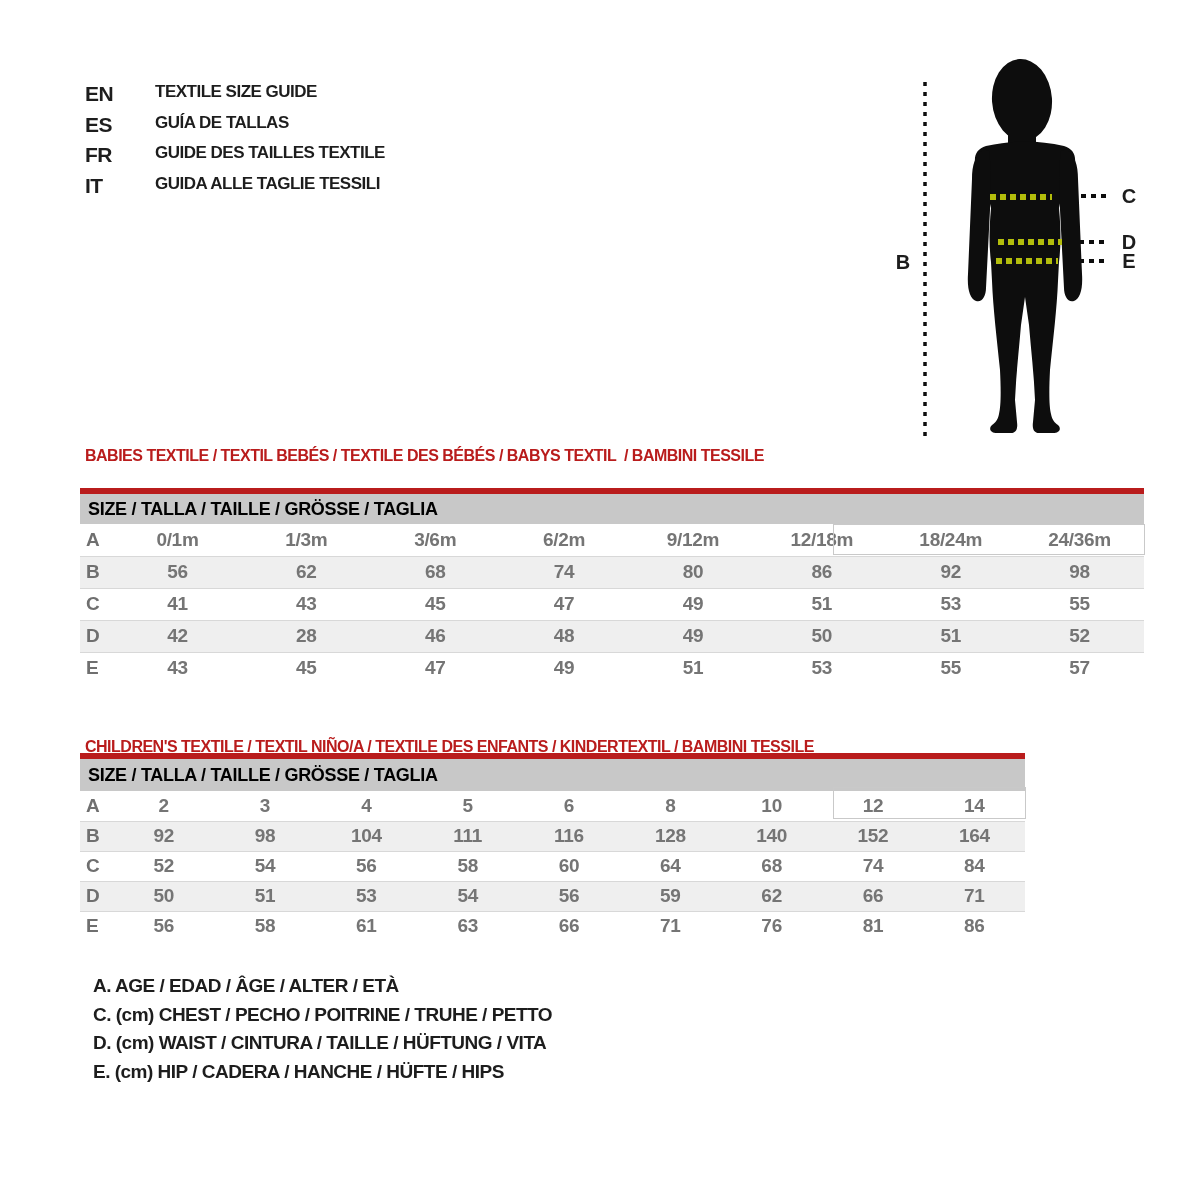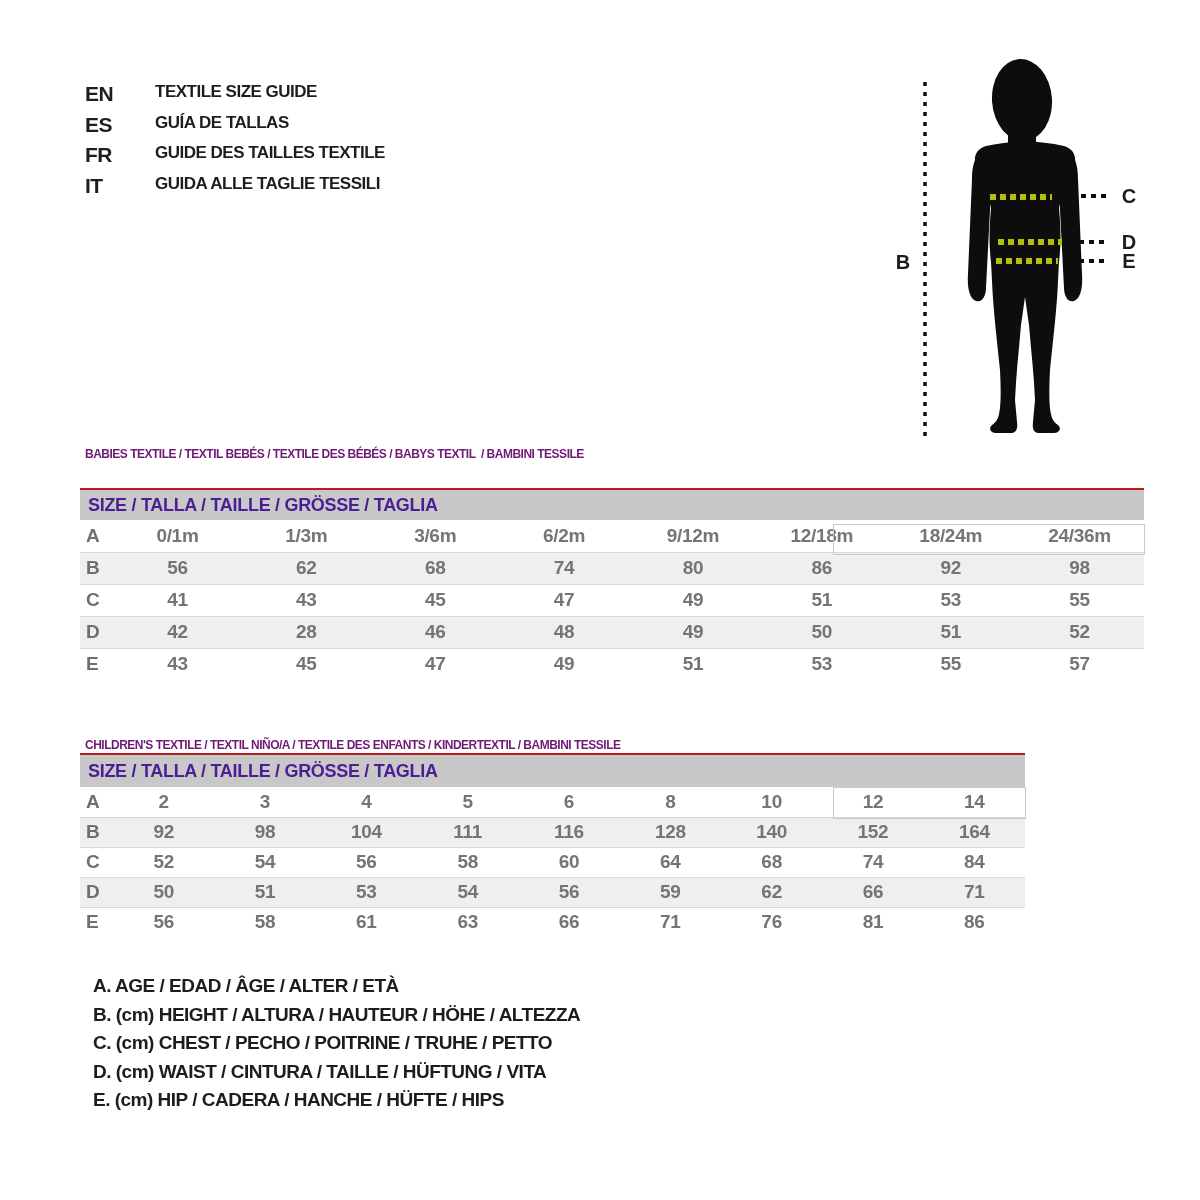--- a/index.html
+++ b/index.html
@@ -10,24 +10,24 @@
   
   .languages{position:absolute;left:85px;top:82px;}
   .lang-row{display:flex;height:30.6px;}
   .lang-code{width:70px;font-size:21px;font-weight:bold;color:#1d1d1d;letter-spacing:-0.5px;}
   .lang-title{font-size:17px;font-weight:bold;color:#1d1d1d;letter-spacing:-0.5px;white-space:pre;}
   
   .figure{position:absolute;left:880px;top:50px;width:260px;height:400px;}
   .figure svg{position:absolute;left:0;top:0;}
   .mlabel{position:absolute;transform:translate(-50%,-50%);font-size:20px;font-weight:bold;color:#1d1d1d;}
   
-  .section-title{position:absolute;font-size:12px;font-weight:bold;color:#701a75;letter-spacing:-0.5px;white-space:pre;}
+  .section-title{position:absolute;font-size:16px;font-weight:bold;color:#b91c1c;letter-spacing:-0.5px;white-space:pre;}
   
   .tablewrap{position:absolute;left:80px;}
-  .size-bar{background:#c8c8c8;border-top:2px solid #b91c1c;color:#4c1d95;
+  .size-bar{background:#c8c8c8;border-top:6px solid #b91c1c;color:#000000;
     font-size:18px;font-weight:bold;padding-left:8px;letter-spacing:-0.3px;}
   .babies .size-bar{height:30px;line-height:30px;}
   .children .size-bar{height:32px;line-height:32px;}
   table{width:100%;border-collapse:collapse;table-layout:fixed;}
   th{width:26px;text-align:left;padding-left:6px;font-size:19px;font-weight:bold;color:#6f6f6f;}
   td{text-align:center;font-size:19px;font-weight:bold;color:#757575;letter-spacing:-0.3px;}
   .babies tr{height:32px;}
   .children tr{height:30px;}
   tbody tr:nth-child(even){background:#efefef;border-top:1px solid #d8d8d8;border-bottom:1px solid #d8d8d8;}
   .highlight-box{position:absolute;border:1px solid #c9c9c9;pointer-events:none;}
@@ -230,19 +230,18 @@
             <td>81</td>
             <td>86</td>
           </tr>
         </tbody>
       </table>
     <div class="highlight-box children-box"></div>
   </div>
 
   <div class="legend">
     <div class="legend-item">A. AGE / EDAD / ÂGE / ALTER / ETÀ</div>
-    <div class="legend-item">B. (cm) HEIGHT / ALTURA / HAUTEUR / HÖHE / ALTEZZA</div>
     <div class="legend-item">C. (cm) CHEST / PECHO / POITRINE / TRUHE / PETTO</div>
     <div class="legend-item">D. (cm) WAIST / CINTURA / TAILLE / HÜFTUNG / VITA</div>
     <div class="legend-item">E. (cm) HIP / CADERA / HANCHE / HÜFTE / HIPS</div>
   </div>
 
 </div>
 
 </body></html>

